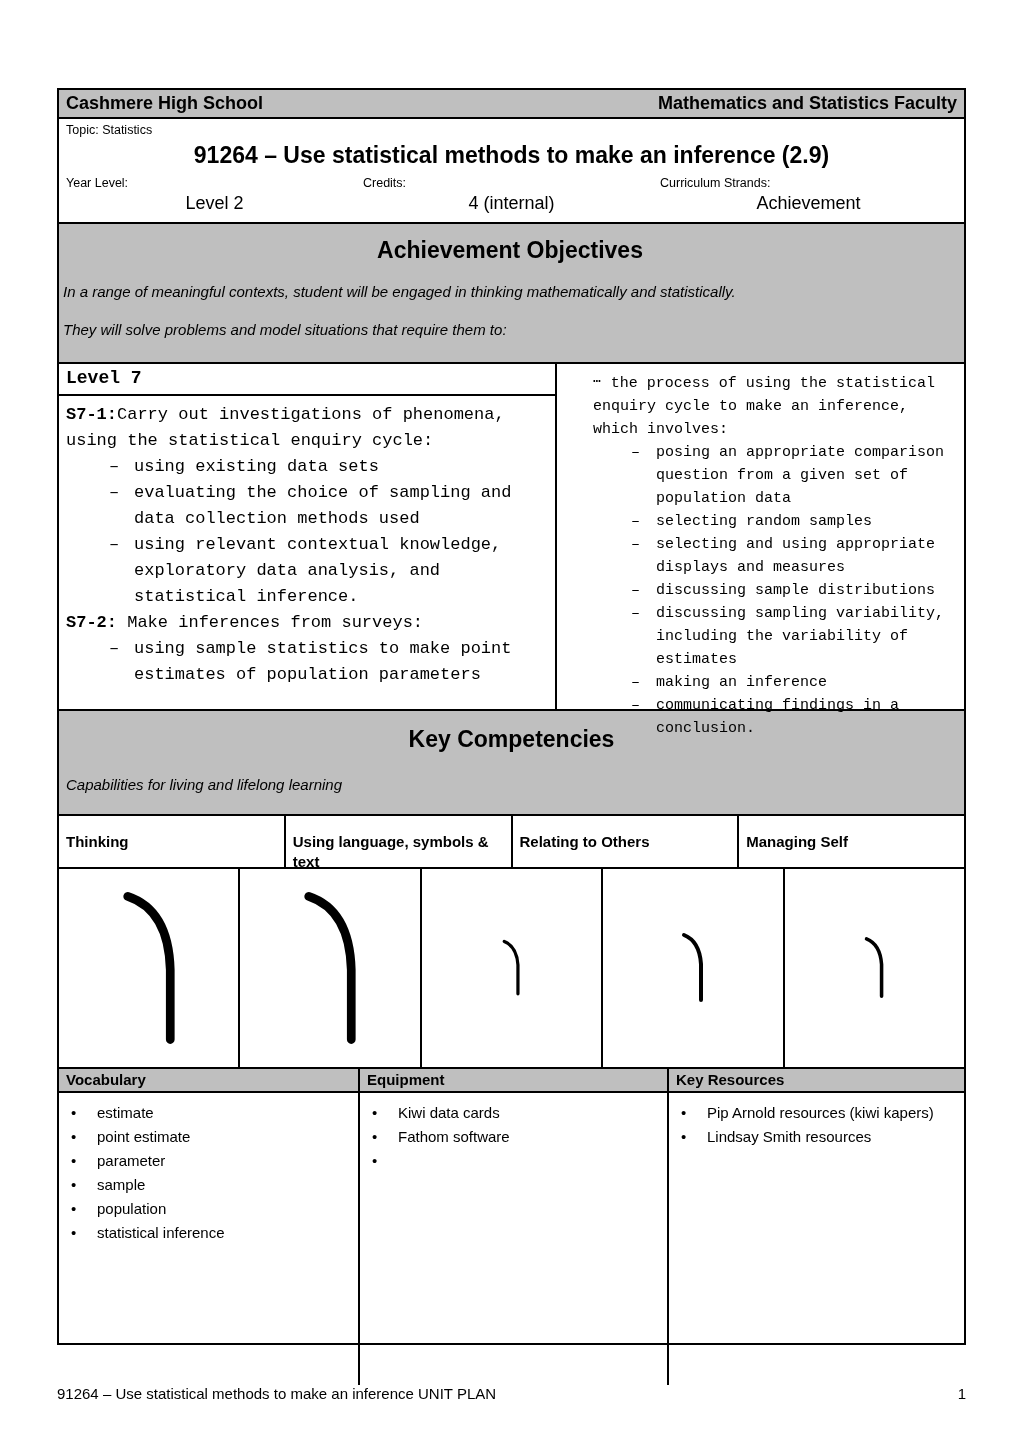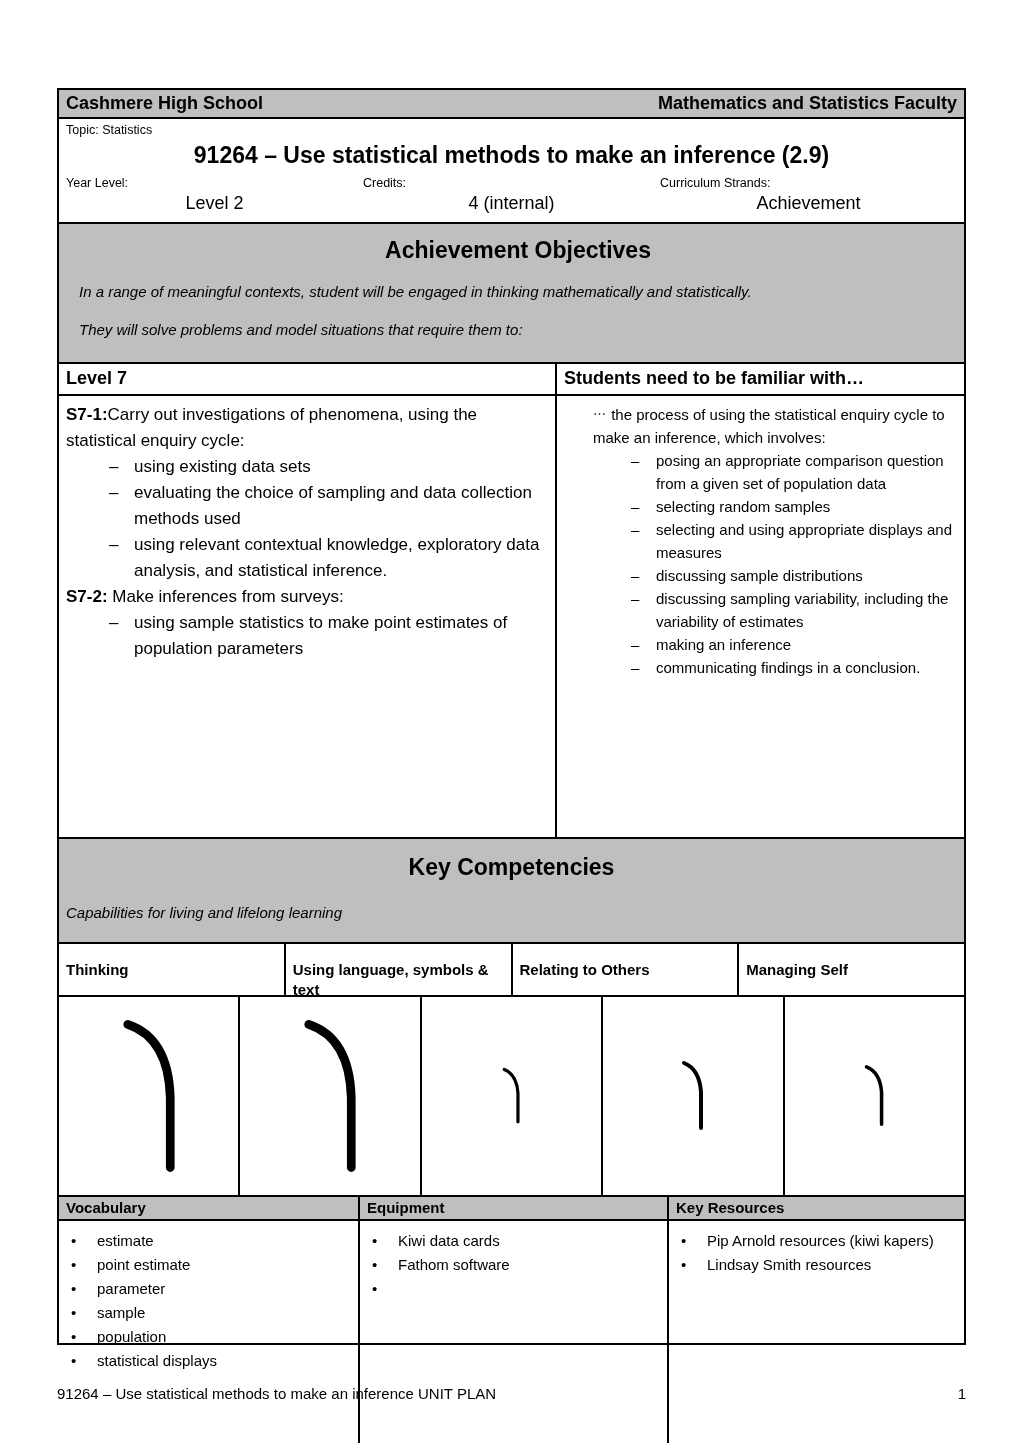--- a/index.html
+++ b/index.html
@@ -54,40 +54,41 @@
   .meta-row { display: flex; margin-top: 4px; }
   .meta-col { flex: 1; }
   .meta-label { font-size: 12.5px; line-height: 16px; }
   .meta-value { text-align: center; font-size: 18px; line-height: 24px; }
 
   
   .ach-block {
     height: 140px;
     border-bottom: 2px solid #000;
     background: #bfbfbf;
-    padding: 12px 7px 0 20px;
+    padding: 12px 7px 0 4px;
   }
   .section-heading {
     text-align: center;
     font-weight: bold;
     font-size: 23px;
     line-height: 28px;
   }
   .ach-line {
     font-style: italic;
     font-size: 15px;
     line-height: 20px;
     margin-top: 18px;
   }
 
   
   .obj-table {
-    height: 475px;
-    border-bottom: 2px solid #000;
-    display: flex;
+    height: 347px;
+    border-bottom: 2px solid #000;
+    display: flex;
+    font-family: Liberation Mono, monospace;
   }
   .obj-col { display: flex; flex-direction: column; }
   .obj-left { width: 498px; border-right: 2px solid #000; }
   .obj-right { flex: 1; }
   .obj-header {
     height: 32px;
     border-bottom: 2px solid #000;
     font-weight: bold;
     font-size: 18px;
     padding: 4px 7px;
@@ -234,21 +235,20 @@
             <li>evaluating the choice of sampling and data collection methods used</li>
             <li>using relevant contextual knowledge, exploratory data analysis, and statistical inference.</li>
           </ul>
           <p><span class="bold">S7-2:</span><span> Make inferences from surveys:</span></p>
           <ul class="dash-list">
             <li>using sample statistics to make point estimates of population parameters</li>
           </ul>
         </div>
       </div>
       <div class="obj-col obj-right">
-        <div class="obj-header">Students need to be familiar with…</div>
         <div class="obj-body obj-body-right">
           <p><span class="familiar-marker">⋯</span> <span>the process of using the statistical enquiry cycle to make an inference, which involves:</span></p>
           <ul class="dash-list dash-list-sm">
             <li>posing an appropriate comparison question from a given set of population data</li>
             <li>selecting random samples</li>
             <li>selecting and using appropriate displays and measures</li>
             <li>discussing sample distributions</li>
             <li>discussing sampling variability, including the variability of estimates</li>
             <li>making an inference</li>
             <li>communicating findings in a conclusion.</li>
@@ -304,21 +304,21 @@
     </div>
 
     <div class="res-body-row">
       <div class="res-cell col-1">
         <ul class="dot-list">
           <li>estimate</li>
           <li>point estimate</li>
           <li>parameter</li>
           <li>sample</li>
           <li>population</li>
-          <li>statistical displays</li>
+          <li>statistical inference</li>
         </ul>
       </div>
       <div class="res-cell col-2">
         <ul class="dot-list">
           <li>Kiwi data cards</li>
           <li>Fathom software</li>
           <li></li>
         </ul>
       </div>
       <div class="res-cell col-3">

